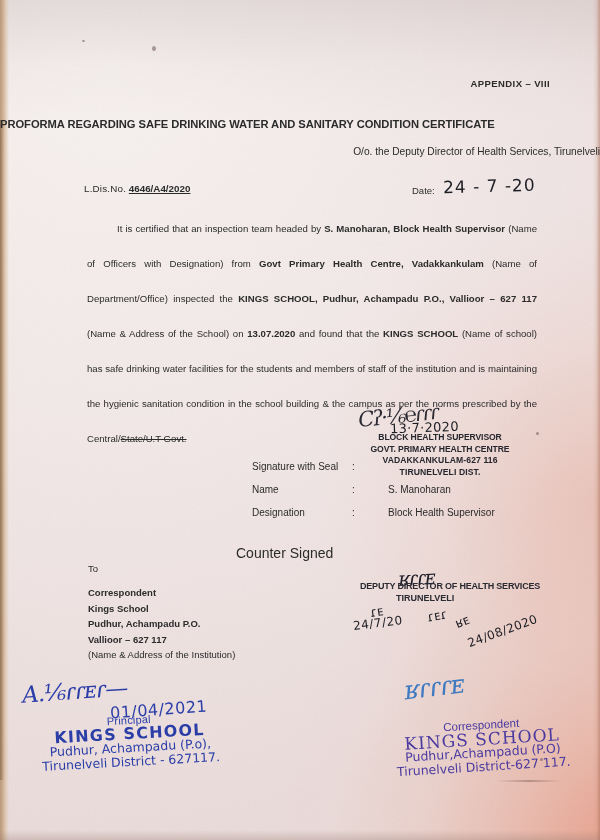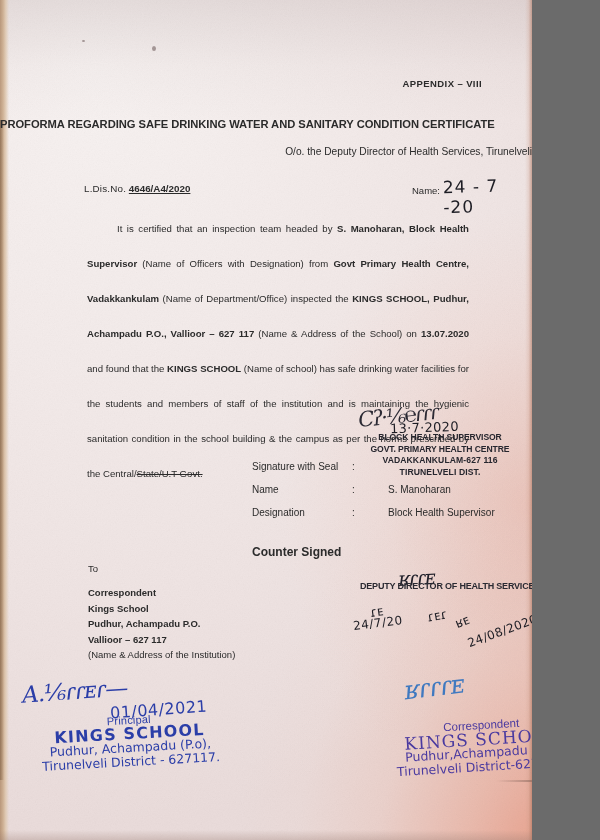--- a/index.html
+++ b/index.html
@@ -2,21 +2,21 @@
 <html><head>
 <meta charset="utf-8">
 <style>
   html, body {
     margin: 0;
     padding: 0;
     background: #6b6b6b;
   }
   .page {
     position: relative;
-    width: 532px;
+    width: 600px;
     height: 840px;
     overflow: hidden;
     background: #fde047;
     font-family: "Liberation Sans", sans-serif;
     color: #2b2b2b;
   }
   
   .paper-base {
     position: absolute; inset: 0;
     background:
@@ -124,22 +124,22 @@
     font-size: 13px; transform: rotate(-2deg); letter-spacing: .3px;
   }
 
   .fields { position: absolute; left: 252px; top: 461px; font-size: 10px; }
   .frow { display: flex; align-items: baseline; height: 23px; }
   .fl { width: 100px; }
   .fc { width: 36px; }
   .fv { }
 
   .counter {
-    position: absolute; left: 252px; top: 545px;
-    font-size: 12px; font-weight: bold;
+    position: absolute; left: 236px; top: 545px;
+    font-size: 14px; font-weight: normal;
   }
 
   .to { position: absolute; left: 88px; top: 563px; font-size: 9.5px; }
   .addr {
     position: absolute; left: 88px; top: 585px;
     font-size: 9.5px; font-weight: bold; line-height: 15.6px;
   }
   .addr .plain { font-weight: normal; }
 
   
@@ -260,21 +260,21 @@
     <div class="appendix">APPENDIX – VIII</div>
 
     <div class="title">PROFORMA REGARDING SAFE DRINKING WATER AND SANITARY CONDITION CERTIFICATE</div>
     <div class="subtitle">O/o. the Deputy Director of Health Services, Tirunelveli</div>
 
     <div class="refno">
       <span class="lbl">L.Dis.No.</span>
       <span class="val">4646/A4/2020</span>
     </div>
 
-    <div class="datelbl">Name:</div>
+    <div class="datelbl">Date:</div>
     <div class="hw date-hw">24 - 7 -20</div>
 
     <div class="body">
       <p><span class="ind"></span><span>It is certified that an inspection team headed by </span><b>S. Manoharan, Block Health Supervisor</b><span> (Name of Officers with Designation) from </span><b>Govt Primary Health Centre, Vadakkankulam</b><span> (Name of Department/Office) inspected the </span><b>KINGS SCHOOL, Pudhur, Achampadu P.O., Vallioor – 627 117</b><span> (Name &amp; Address of the School) on </span><b>13.07.2020</b><span> and found that the </span><b>KINGS SCHOOL</b><span> (Name of school) has safe drinking water facilities for the students and members of staff of the institution and is maintaining the hygienic sanitation condition in the school building &amp; the campus as per the norms prescribed by the </span><span>Central/</span><span class="strike">State/U.T Govt.</span></p>
     </div>
 
 
     <div class="sig-bhs">Cʔ·⅙℮ɾɾɾ</div>
     <div class="hw sig-bhs-date">13·7·2020</div>
     <div class="seal-bhs">
@@ -309,20 +309,21 @@
       <div>Correspondent</div>
       <div>Kings School</div>
       <div>Pudhur, Achampadu P.O.</div>
       <div>Vallioor – 627 117</div>
       <div class="plain">(Name &amp; Address of the Institution)</div>
     </div>
 
     <div class="sig-dd">ʁɾɾᴇ</div>
     <div class="seal-dd">
       <div class="l1">DEPUTY DIRECTOR OF HEALTH SERVICES</div>
+      <div class="l2">TIRUNELVELI</div>
     </div>
     <div class="hw hw-d1">ɾᴇ</div>
     <div class="hw hw-d2">24/7/20</div>
     <div class="hw hw-d3">ɾᴇɾ</div>
     <div class="hw hw-d4">ʁᴇ</div>
     <div class="hw hw-d5">24/08/2020</div>
 
     <div class="sig-principal">A.⅙ɾɾᴇɾ—</div>
     <div class="hw hw-pdate">01/04/2021</div>
     <div class="seal-principal">

